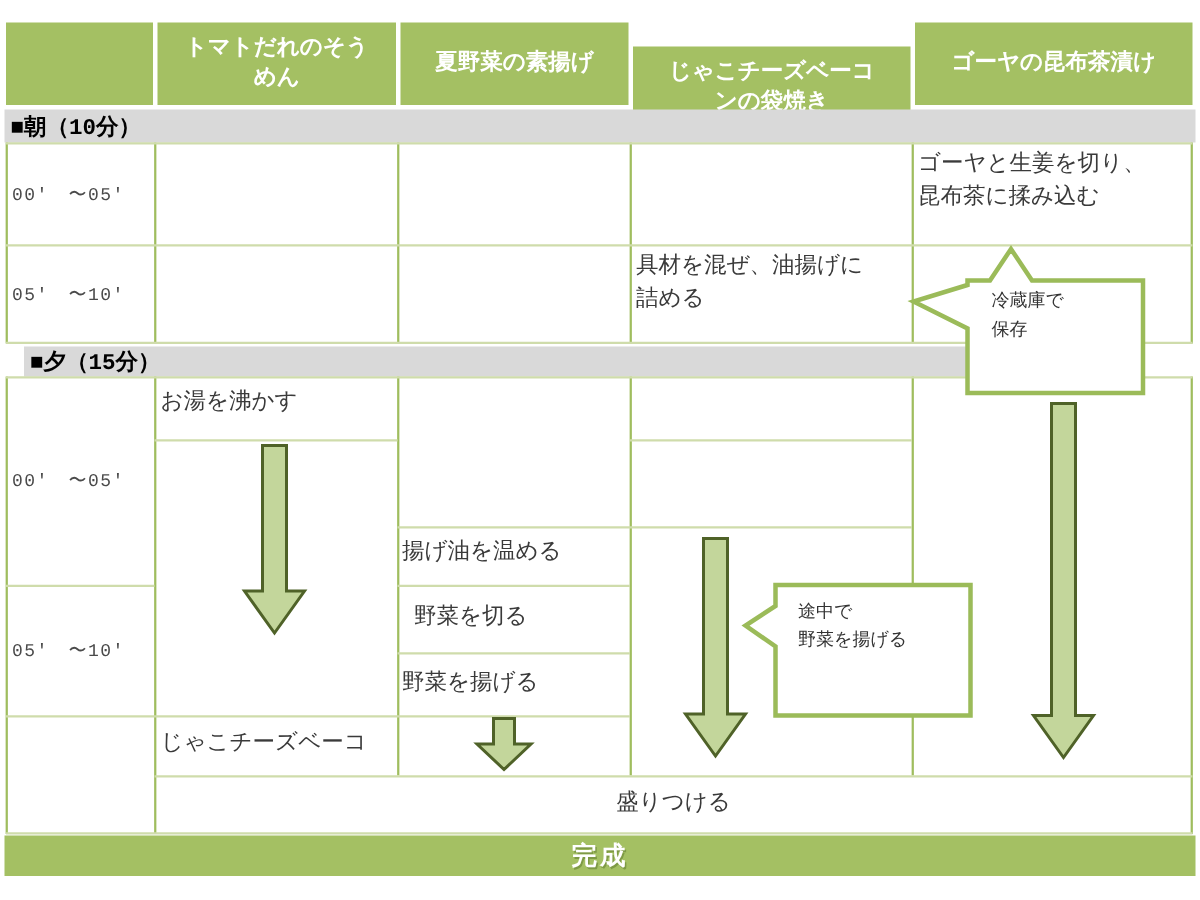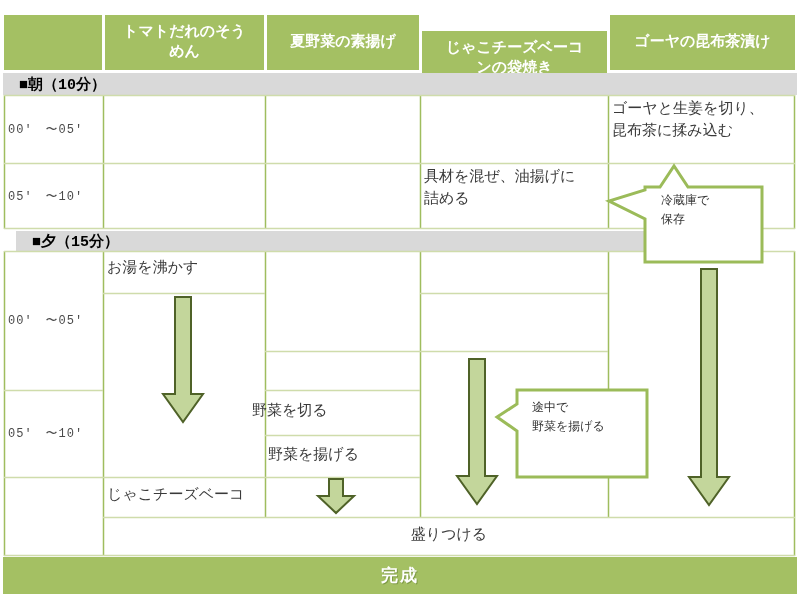--- a/index.html
+++ b/index.html
@@ -10,21 +10,21 @@
   .abs{position:absolute;box-sizing:border-box;}
   
   .hcell{
     background:#a4c063;color:#fff;font-weight:bold;font-size:15px;line-height:1.3;
     display:flex;align-items:center;justify-content:center;text-align:center;z-index:1;
   }
   .preline{white-space:pre-line;}
   
   .band{
     background:#d9d9d9;color:#000;font-weight:bold;font-size:15px;
-    display:flex;align-items:center;padding-left:16px;z-index:1;
+    display:flex;align-items:center;padding-left:4px;z-index:1;
   }
   
   .donebar{
     background:#a4c063;color:#fff;font-weight:bold;font-size:17px;letter-spacing:2px;
     display:flex;align-items:center;justify-content:center;z-index:1;
     text-shadow:1px 1px 0 rgba(95,122,46,.55);
   }
   
   .time{
     font-size:12px;color:#4a4a4a;display:flex;align-items:center;
@@ -46,21 +46,21 @@
   <div class="abs hcell preline" style="left:105px;top:15px;width:159px;height:55px;">トマトだれのそう
 めん</div>
   <div class="abs hcell" style="left:267px;top:15px;width:152px;height:55px;">夏野菜の素揚げ</div>
   <div class="abs hcell preline" style="left:422px;top:15px;width:185px;height:55px;margin-top:16px;">じゃこチーズベーコ
 ンの袋焼き</div>
   <div class="abs hcell" style="left:610px;top:15px;width:185px;height:55px;">ゴーヤの昆布茶漬け</div>
 
   <div class="abs band" style="left:3px;top:73px;width:794px;height:22px;">■朝（10分）</div>
   <div class="abs band" style="left:16px;top:231px;width:708px;height:20px;">■夕（15分）</div>
 
-  <div class="abs donebar" style="left:3px;top:557px;width:794px;height:37px;">完成</div>
+  <div class="abs donebar" style="left:3px;top:557px;width:794px;height:27px;">完成</div>
 
   <svg id="overlay" width="800" height="600">
 
     <g stroke="#9fbd5e" stroke-width="1.5">
       <line x1="4.5" y1="95" x2="4.5" y2="229"></line>
         <line x1="4.5" y1="251" x2="4.5" y2="556"></line>
       <line x1="103.5" y1="95" x2="103.5" y2="229"></line>
         <line x1="103.5" y1="251" x2="103.5" y2="556"></line>
       <line x1="265.5" y1="95" x2="265.5" y2="229"></line>
         <line x1="265.5" y1="251" x2="265.5" y2="517"></line>
@@ -104,21 +104,22 @@
   <div class="abs time" style="left:4px;top:95px;width:98px;height:68px;">00'　〜05'</div>
   <div class="abs time" style="left:4px;top:163px;width:98px;height:66px;">05'　〜10'</div>
   <div class="abs time" style="left:4px;top:251px;width:98px;height:139px;">00'　〜05'</div>
   <div class="abs time" style="left:4px;top:390px;width:98px;height:87px;">05'　〜10'</div>
 
   <div class="abs step preline" style="left:612px;top:99px;width:182px;">ゴーヤと生姜を切り、
 昆布茶に揉み込む</div>
   <div class="abs step preline" style="left:424px;top:167px;width:182px;">具材を混ぜ、油揚げに
 詰める</div>
   <div class="abs step" style="left:107px;top:258px;width:156px;">お湯を沸かす</div>
-  <div class="abs step" style="left:252px;top:401px;width:150px;">野菜を切る</div>
+  <div class="abs step" style="left:268px;top:358px;width:150px;">揚げ油を温める</div>
+  <div class="abs step" style="left:276px;top:401px;width:150px;">野菜を切る</div>
   <div class="abs step" style="left:268px;top:445px;width:150px;">野菜を揚げる</div>
   <div class="abs step" style="left:107px;top:485px;width:156px;">じゃこチーズベーコ</div>
   <div class="abs step center" style="left:103px;top:517px;width:692px;height:38px;">盛りつける</div>
 
   <div class="abs callout-text preline" style="left:661px;top:192px;width:96px;">冷蔵庫で
 保存</div>
   <div class="abs callout-text preline" style="left:532px;top:399px;width:110px;">途中で
 野菜を揚げる</div>
 
 </div>

